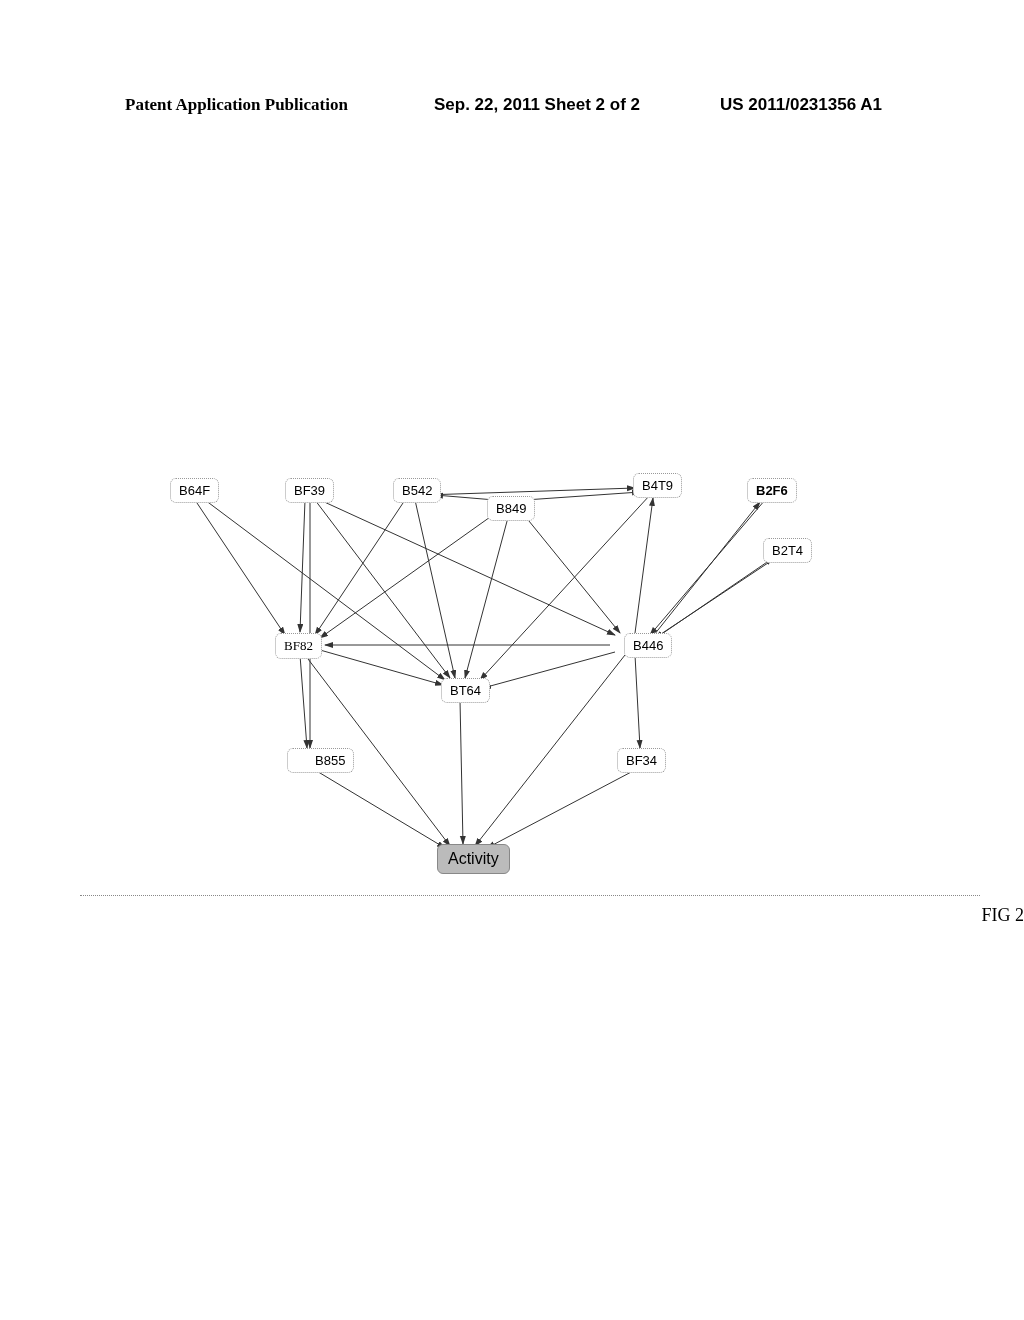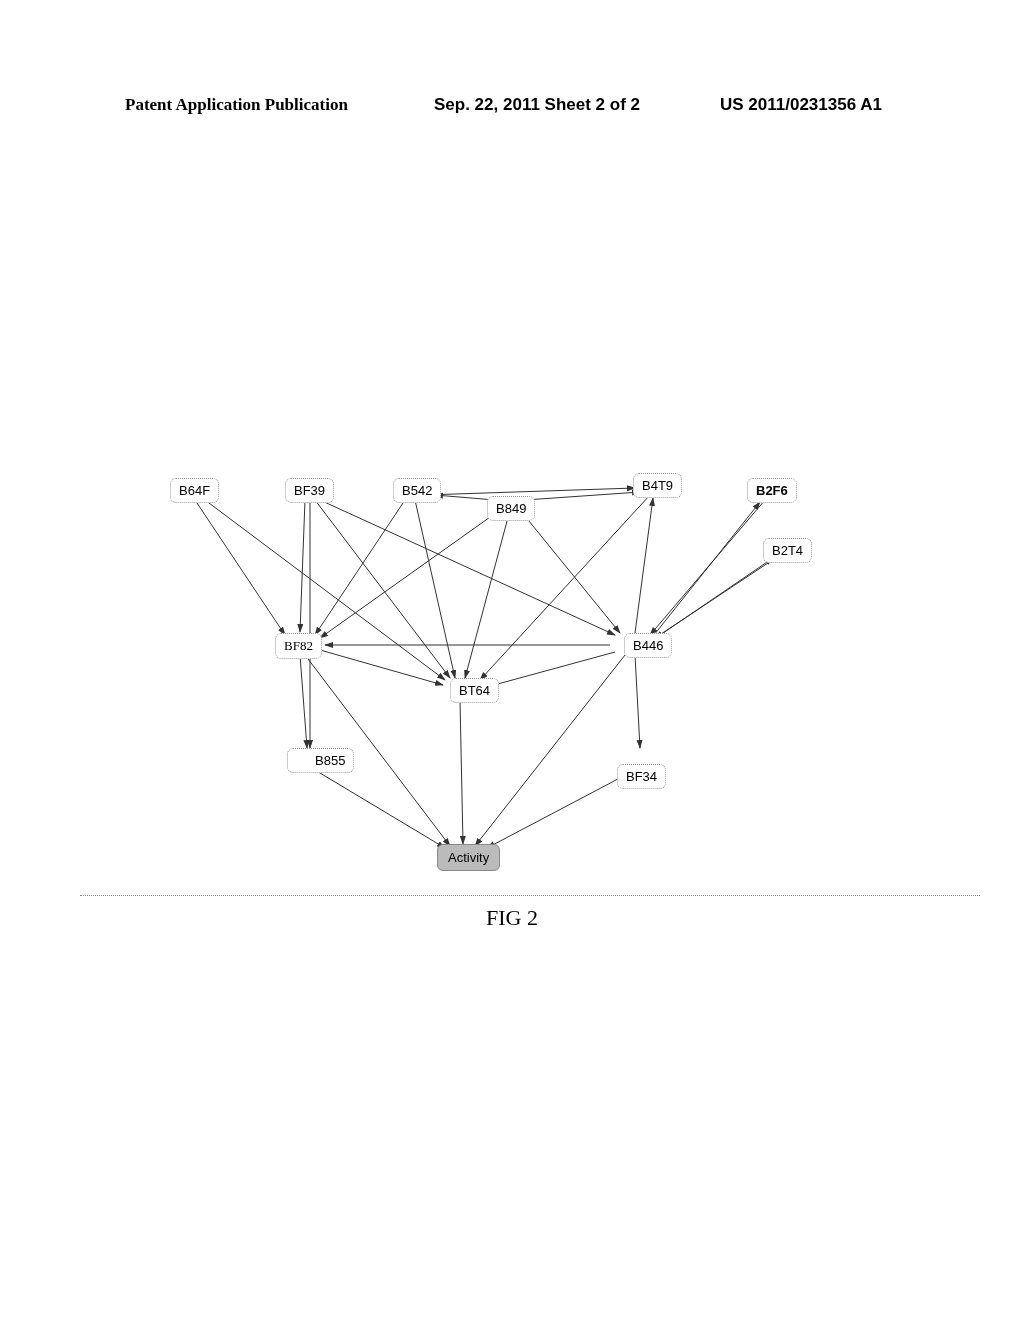--- a/index.html
+++ b/index.html
@@ -45,40 +45,40 @@
     top: 895px;
     left: 80px;
     width: 900px;
     border-top: 1px dotted #888;
   }
   .fig-label {
     position: absolute;
     top: 905px;
     left: 0;
     width: 100%;
-    text-align: center;
-    font-size: 22px;
+    text-align: right;
+    font-size: 18px;
     font-family: "Times New Roman", serif;
   }
   .node {
     position: absolute;
     border: 1px dotted #999;
     border-radius: 6px;
     padding: 4px 8px;
     font-size: 13px;
     background: white;
     text-align: center;
     font-family: Arial, sans-serif;
   }
   .node-activity {
     position: absolute;
     border: 1px solid #888;
     border-radius: 6px;
     padding: 5px 10px;
-    font-size: 13px;
+    font-size: 16px;
     background: #bbb;
     text-align: left;
     font-family: Arial, sans-serif;
   }
   svg {
     position: absolute;
     top: 0;
     left: 0;
     width: 750px;
     height: 430px;
@@ -142,21 +142,21 @@
   </svg>
 
   <div class="node" style="left:45px; top:8px;">B64F</div>
   <div class="node" style="left:160px; top:8px;">BF39</div>
   <div class="node" style="left:268px; top:8px;">B542</div>
   <div class="node" style="left:362px; top:18px;margin-top:8px;">B849</div>
   <div class="node" style="left:508px; top:3px;">B4T9</div>
   <div class="node" style="left:622px; top:8px;font-weight:bold;">B2F6</div>
   <div class="node" style="left:638px; top:68px;">B2T4</div>
   <div class="node" style="left:150px; top:163px;font-family:Liberation Serif, serif;">BF82</div>
-  <div class="node" style="left:325px; top:208px;">BT64</div>
+  <div class="node" style="left:316px; top:208px;">BT64</div>
   <div class="node" style="left:499px; top:163px;">B446</div>
   <div class="node" style="left:162px; top:278px;padding-left:27px;">B855</div>
-  <div class="node" style="left:492px; top:278px;margin-top:16px;">BF34</div>
+  <div class="node" style="left:492px; top:278px;">BF34</div>
   <div class="node-activity" style="left:312px; top:374px;">Activity</div>
 </div>
 
 <div class="dotted-line"></div>
 <div class="fig-label">FIG 2</div>
 
 </body></html>

